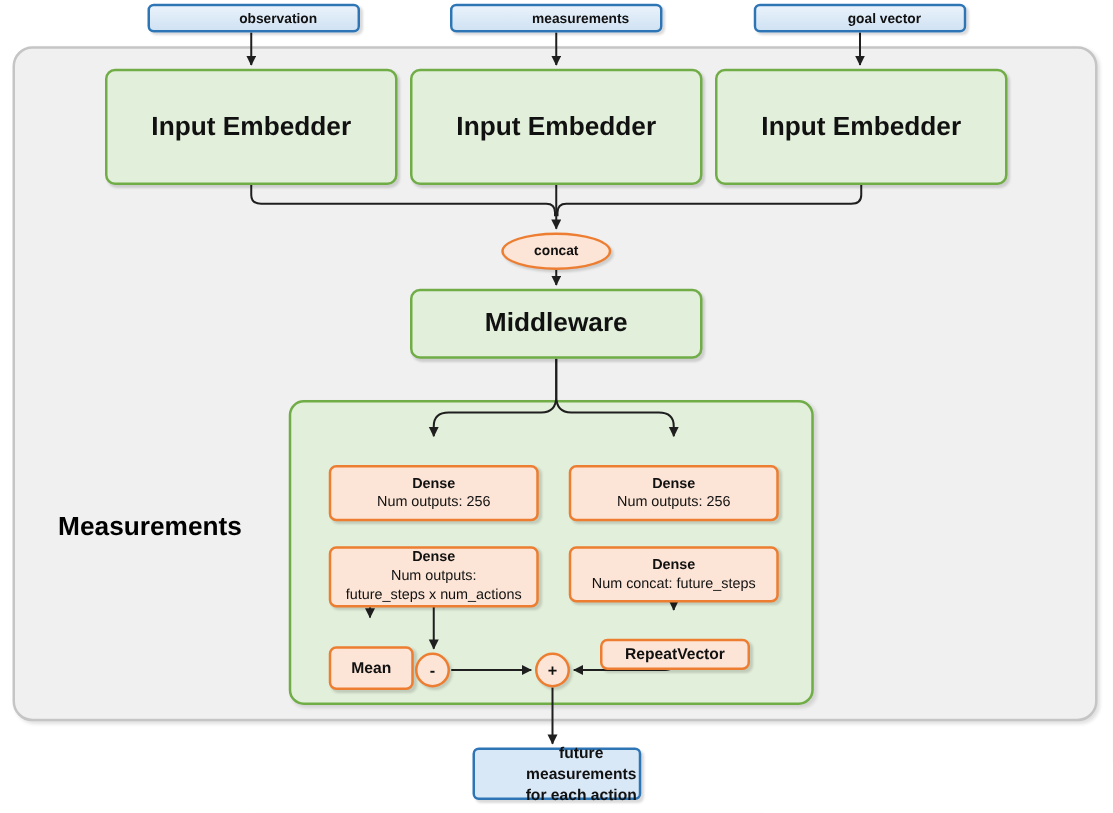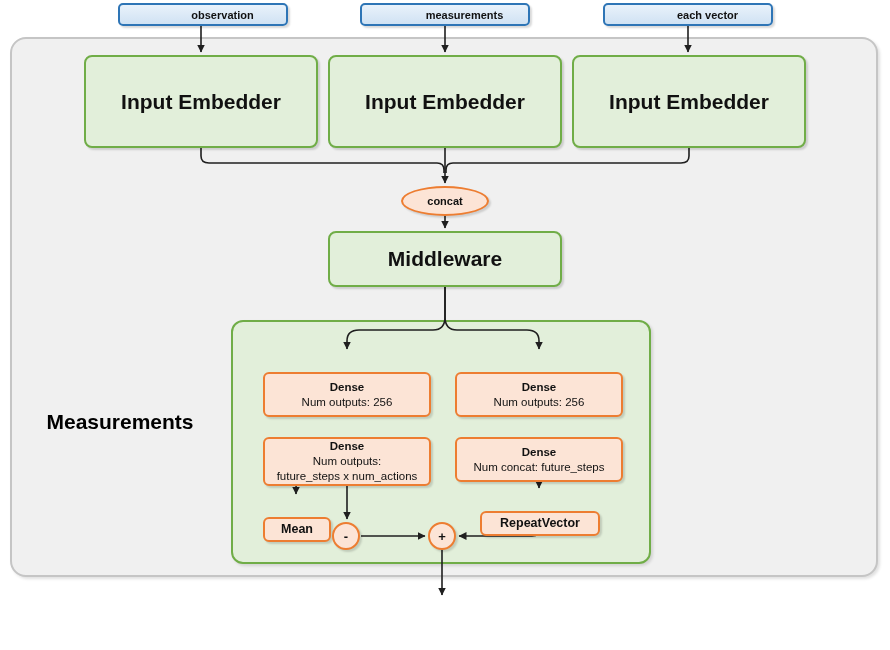--- a/index.html
+++ b/index.html
@@ -92,21 +92,21 @@
     </g>
   </svg>
 
   <div class="node blue-box" style="left:118px;top:3px;width:170px;height:23px;">
     <span>observation</span>
   </div>
   <div class="node blue-box" style="left:360px;top:3px;width:170px;height:23px;">
     <span>measurements</span>
   </div>
   <div class="node blue-box" style="left:603px;top:3px;width:170px;height:23px;">
-    <span>each vector</span>
+    <span>goal vector</span>
   </div>
 
   <div class="node green-box" style="left:84px;top:55px;width:234px;height:93px;">
     <span>Input Embedder</span>
   </div>
   <div class="node green-box" style="left:328px;top:55px;width:234px;height:93px;">
     <span>Input Embedder</span>
   </div>
   <div class="node green-box" style="left:572px;top:55px;width:234px;height:93px;">
     <span>Input Embedder</span>
@@ -135,28 +135,32 @@
   <div class="node orange-box" style="left:263px;top:417px;width:168px;height:49px;">
     <div class="ttl">Dense</div>
     <div>Num outputs:</div>
     <div>future_steps x num_actions</div>
   </div>
   <div class="node orange-box" style="left:455px;top:417px;width:168px;height:45px;">
     <div class="ttl">Dense</div>
     <div>Num concat: future_steps</div>
   </div>
 
-  <div class="node orange-box small-label" style="left:263px;top:497px;width:68px;height:25px;">
+  <div class="node orange-box small-label" style="left:263px;top:497px;width:68px;height:35px;">
     <span>Mean</span>
   </div>
   <div class="node orange-box small-label" style="left:480px;top:491px;width:120px;height:25px;">
     <span>RepeatVector</span>
   </div>
 
   <div class="node circle" style="left:332px;top:522px;width:28px;height:28px;">
     <span>-</span>
   </div>
   <div class="node circle" style="left:428px;top:522px;width:28px;height:28px;">
     <span>+</span>
   </div>
 
+  <div class="node blue-box output" style="left:378px;top:598px;width:135px;height:42px;">
+    <div>future measurements</div>
+    <div>for each action</div>
+  </div>
 
 </div>
 
 </body></html>

